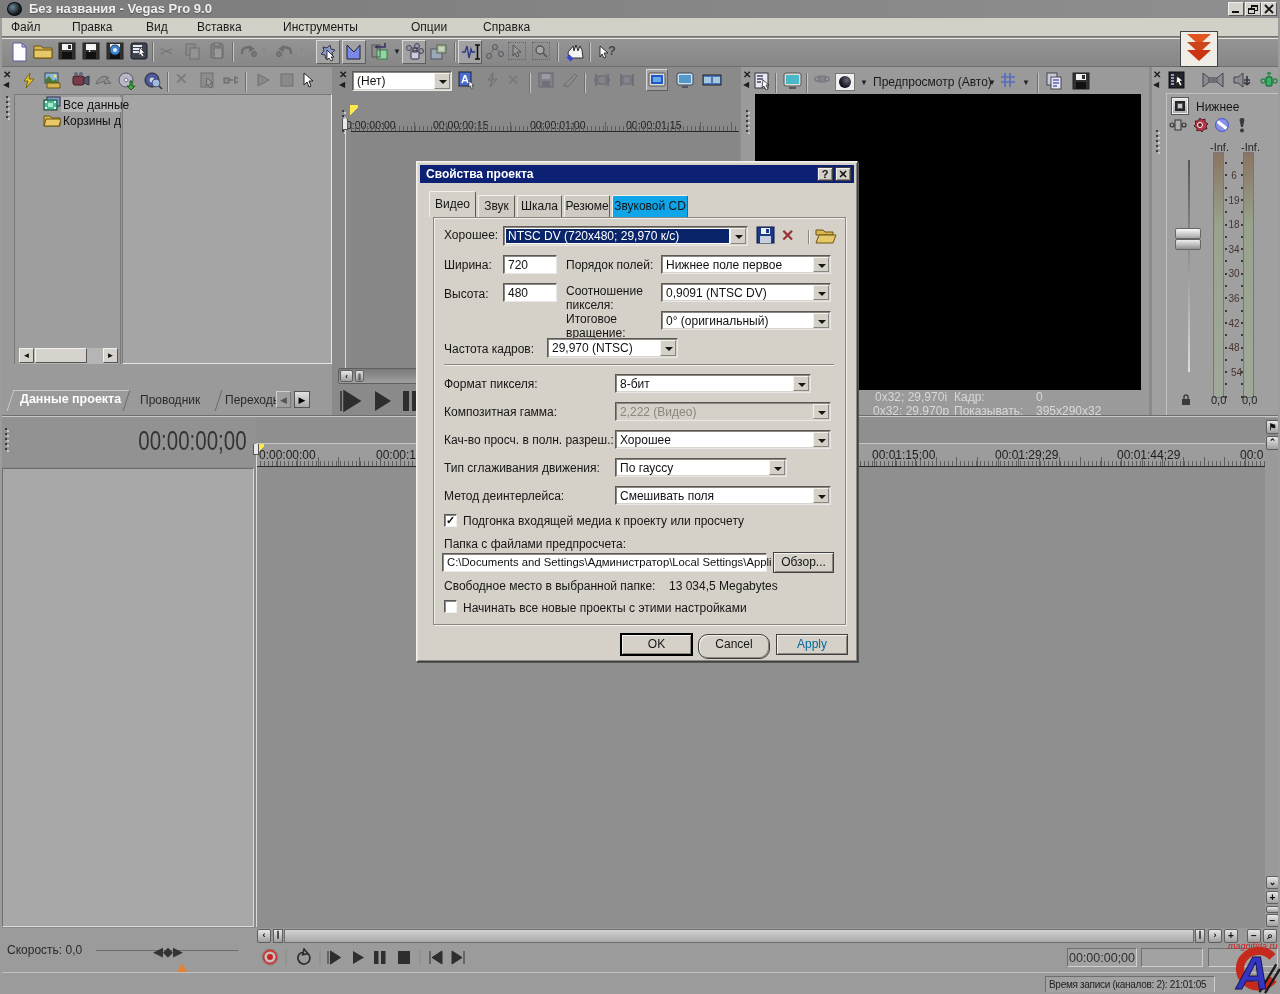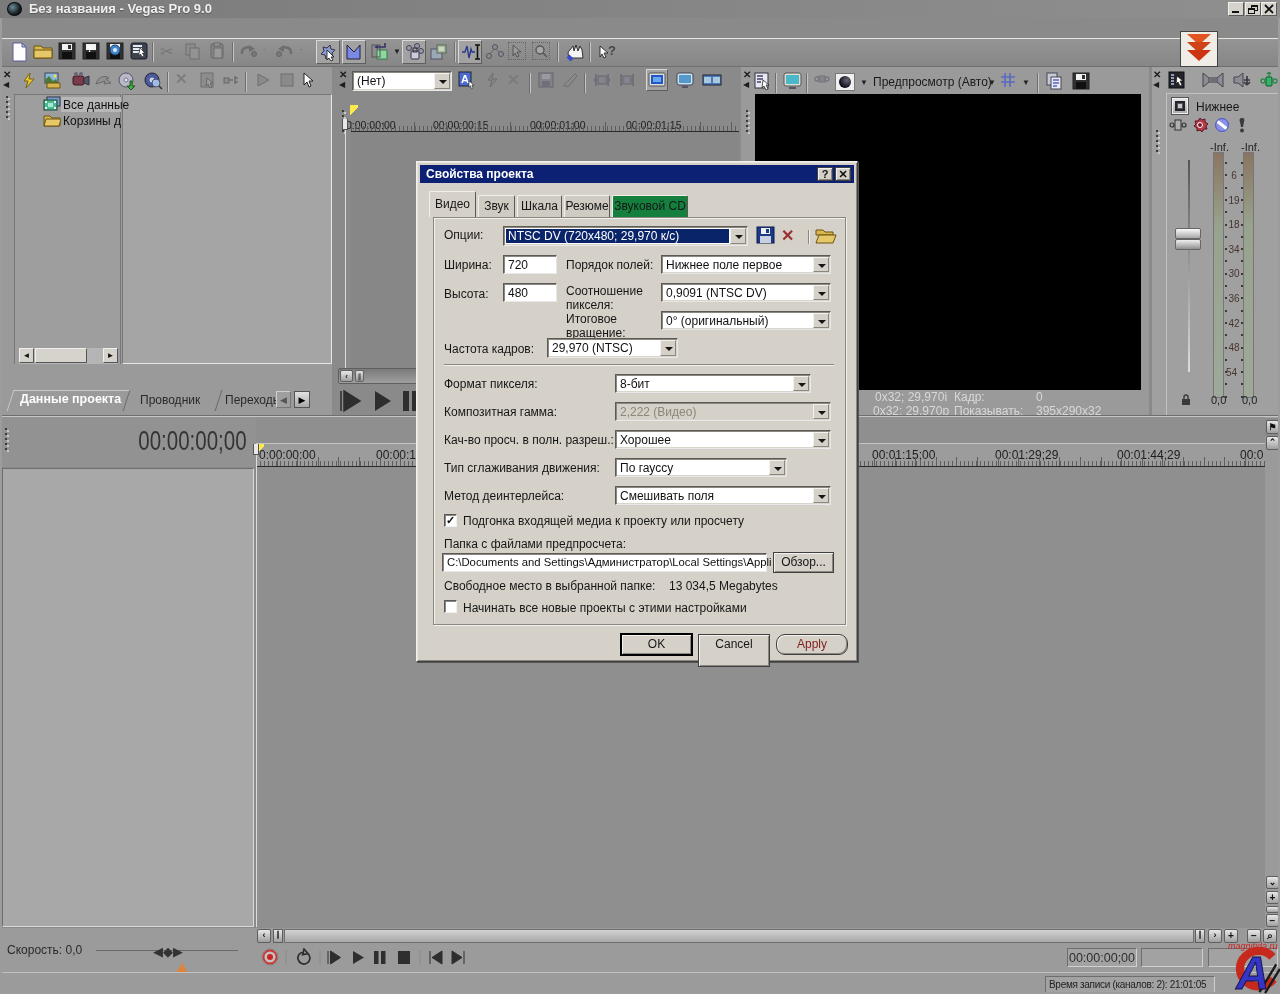--- a/index.html
+++ b/index.html
@@ -48,21 +48,21 @@
 .combo { position:absolute; background:#fff; border:1px solid #e8e8e8;
   border-top-color:#5c5a55; border-left-color:#5c5a55;
   box-shadow:inset 1px 1px 0 #8a8880, inset -1px -1px 0 #d8d5cd;
   font-size:12px; color:#111; }
 .combo .t { position:absolute; left:4px; top:2px; white-space:nowrap; }
 .combo .ab { position:absolute; right:1px; top:1px; bottom:1px; width:16px; background:#d5d1c8;
   border:1px solid #8a8680; border-top-color:#f4f2ee; border-left-color:#f4f2ee; }
 .combo .ab:after { content:""; position:absolute; left:4px; top:6px; border:4px solid transparent;
   border-top:4px solid #151515; }
 .dis { color:#8b877d; }
-.pbtn.dis { color:#7f1d1d;border-radius:9px; }
+.pbtn.dis { color:#0369a1; }
 .dlglabel { position:absolute; font-size:12px; color:#161616; white-space:nowrap; }
 
 
 #dlg { left:416px; top:161px; width:442px; height:501px; background:#d5d1c8;
   border:1px solid #404040; border-top-color:#f2f0ec; border-left-color:#f2f0ec;
   box-shadow:inset 1px 1px 0 #e8e5de, inset -1px -1px 0 #8a8680, 1px 1px 0 #555; }
 #dlgtitle { position:absolute; left:3px; top:3px; right:3px; height:18px; background:#0c2074;
   color:#fff; font-size:12px; font-weight:bold; }
 #dlgtitle .t { position:absolute; left:6px; top:2px; }
 .dbtn { position:absolute; top:2px; width:16px; height:14px; background:#d5d1c8;
@@ -115,20 +115,29 @@
       </div>
     <div class="winbtn" style="left:1245px;">
       <div style="position:absolute;left:5px;top:2px;width:7px;height:6px;border:1px solid #111;border-top-width:2px;"></div>
       <div style="position:absolute;left:2px;top:5px;width:7px;height:6px;border:1px solid #111;border-top-width:2px;background:#d6d3cc;"></div>
     </div>
     <div class="winbtn" style="left:1261px;"><svg width="14" height="12" viewBox="0 0 14 12">
           <path d="M3 2l8 8M11 2l-8 8" stroke="#111" stroke-width="1.8"></path>
         </svg></div>
   </div>
 
+  <div class="abs" id="menubar">
+    <span style="left:11px;">Файл</span>
+      <span style="left:72px;">Правка</span>
+    <span style="left:146px;">Вид</span>
+      <span style="left:197px;">Вставка</span>
+    <span style="left:283px;">Инструменты</span>
+      <span style="left:411px;">Опции</span>
+    <span style="left:483px;">Справка</span>
+  </div>
 
   <div class="abs" id="maintb">
 
     <div class="mi" style="left:10px;"><svg width="18" height="20" viewBox="0 0 18 20">
           <path d="M3 1h9l4 4v14H3z" fill="#fdfdff" stroke="#5a5aa0"></path>
           <path d="M12 1l4 4h-4z" fill="#b8c4e8" stroke="#5a5aa0"></path>
         </svg></div>
     <div class="mi" style="left:33px;"><svg width="20" height="18" viewBox="0 0 20 18">
           <path d="M1 4h7l2 2h9v10H1z" fill="#d8b54e" stroke="#6b5410"></path>
           <path d="M1 8h18v8H1z" fill="#e6c868" stroke="#6b5410"></path>
@@ -560,21 +569,21 @@
     <div style="position:absolute;left:91px;top:85px;width:11px;height:246px;background:linear-gradient(#8a7562,#98a38d 30%,#9fa99a);border:1px solid #777;"></div>
     <div id="dbnums" style="position:absolute;left:74px;top:85px;width:16px;height:246px;font-size:11px;color:#46342c;text-align:center;">
         <div style="position:absolute;top:18px;width:16px;text-align:center;font-size:10px;">6</div>
         <div style="position:absolute;top:42.6px;width:16px;text-align:center;font-size:10px;">19</div>
         <div style="position:absolute;top:67.2px;width:16px;text-align:center;font-size:10px;">18</div>
         <div style="position:absolute;top:91.80000000000001px;width:16px;text-align:center;font-size:10px;">34</div>
         <div style="position:absolute;top:116.4px;width:16px;text-align:center;font-size:10px;">30</div>
         <div style="position:absolute;top:141px;width:16px;text-align:center;font-size:10px;">36</div>
         <div style="position:absolute;top:165.60000000000002px;width:16px;text-align:center;font-size:10px;">42</div>
         <div style="position:absolute;top:190.20000000000002px;width:16px;text-align:center;font-size:10px;">48</div>
-        <div style="position:absolute;top:214.8px;width:16px;text-align:left;font-size:10px;">54</div>
+        <div style="position:absolute;top:214.8px;width:16px;text-align:right;font-size:10px;">54</div>
       </div>
     <div style="position:absolute;left:73px;top:95px;width:2px;height:236px;background:repeating-linear-gradient(#3a3a3a 0 2px,transparent 2px 12.3px);"></div>
     <div style="position:absolute;left:89px;top:95px;width:2px;height:236px;background:repeating-linear-gradient(#3a3a3a 0 2px,transparent 2px 12.3px);"></div>
     <svg style="position:absolute;left:28px;top:326px;" width="12" height="13" viewBox="0 0 12 13">
         <rect x="2" y="6" width="8" height="6" fill="#3a3a3a"></rect>
         <path d="M4 6V4a2 2 0 0 1 4 0v2" fill="none" stroke="#3a3a3a" stroke-width="1.4"></path>
       </svg>
     <div style="position:absolute;left:59px;top:327px;font-size:11px;color:#222;">0,0</div>
     <div style="position:absolute;left:90px;top:327px;font-size:11px;color:#222;">0,0</div>
   </div>
@@ -682,24 +691,24 @@
     <div id="dlgtitle">
       <span class="t">Свойства проекта</span>
       <div class="dbtn" style="right:21px;">?</div>
       <div class="dbtn" style="right:3px;">✕</div>
     </div>
 
     <div class="tab" style="left:12px;top:29px;width:47px;height:26px;line-height:24px;z-index:2;">Видео</div>
     <div class="tab" style="left:61px;top:33px;width:37px;height:22px;line-height:20px;background:#cfcbc2;">Звук</div>
     <div class="tab" style="left:100px;top:33px;width:45px;height:22px;line-height:20px;background:#cfcbc2;">Шкала</div>
     <div class="tab" style="left:147px;top:33px;width:46px;height:22px;line-height:20px;background:#cfcbc2;">Резюме</div>
-    <div class="tab" style="left:195px;top:33px;width:76px;height:22px;line-height:20px;background:#15803d;">Звуковой CD</div>
+    <div class="tab" style="left:195px;top:33px;width:76px;height:22px;line-height:20px;background:#0ea5e9;">Звуковой CD</div>
     <div id="tabframe"></div>
 
-    <div class="dlglabel" style="left:27px;top:66px;">Опции:</div>
+    <div class="dlglabel" style="left:27px;top:66px;">Хорошее:</div>
     <div class="combo" style="left:86px;top:64px;width:245px;height:20px;">
       <div style="position:absolute;left:2px;top:2px;right:18px;bottom:2px;background:#0a246a;color:#fff;font-size:12px;padding:0 2px;white-space:nowrap;overflow:hidden;">NTSC DV (720x480; 29,970 к/с)</div>
       <span class="ab"></span>
     </div>
 
     <svg style="position:absolute;left:339px;top:64px;" width="19" height="18" viewBox="0 0 19 18">
         <rect x="1" y="1" width="17" height="16" fill="#1c3a8a" stroke="#0a1a4a"></rect>
         <rect x="5" y="2" width="9" height="6" fill="#f0f0f0"></rect>
         <rect x="10" y="3" width="3" height="4" fill="#1c3a8a"></rect>
         <rect x="4" y="10" width="11" height="7" fill="#c8d0e0"></rect>
@@ -782,17 +791,17 @@
       </div>
     <div class="pbtn" style="left:356px;top:390px;width:61px;height:21px;line-height:19px;">Обзор...</div>
 
     <div class="dlglabel" style="left:27px;top:417px;">Свободное место в выбранной папке:</div>
     <div class="dlglabel" style="left:252px;top:417px;">13 034,5 Megabytes</div>
 
     <div class="cb" style="left:27px;top:438px;"></div>
     <div class="dlglabel" style="left:46px;top:439px;">Начинать все новые проекты с этими настройками</div>
 
     <div class="pbtn" style="left:204px;top:472px;width:71px;height:21px;line-height:19px;border:1px solid #000;box-shadow:0 0 0 1px #000, inset 1px 1px 0 #f4f2ee, inset -1px -1px 0 #8a8680;">OK</div>
-    <div class="pbtn" style="left:281px;top:472px;width:72px;height:33px;line-height:19px;">Cancel</div>
+    <div class="pbtn" style="left:281px;top:472px;width:72px;height:25px;line-height:19px;border-radius:10px;">Cancel</div>
     <div class="pbtn dis" style="left:359px;top:472px;width:72px;height:21px;line-height:19px;">Apply</div>
   </div>
 
 </div>
 
 </body></html>

